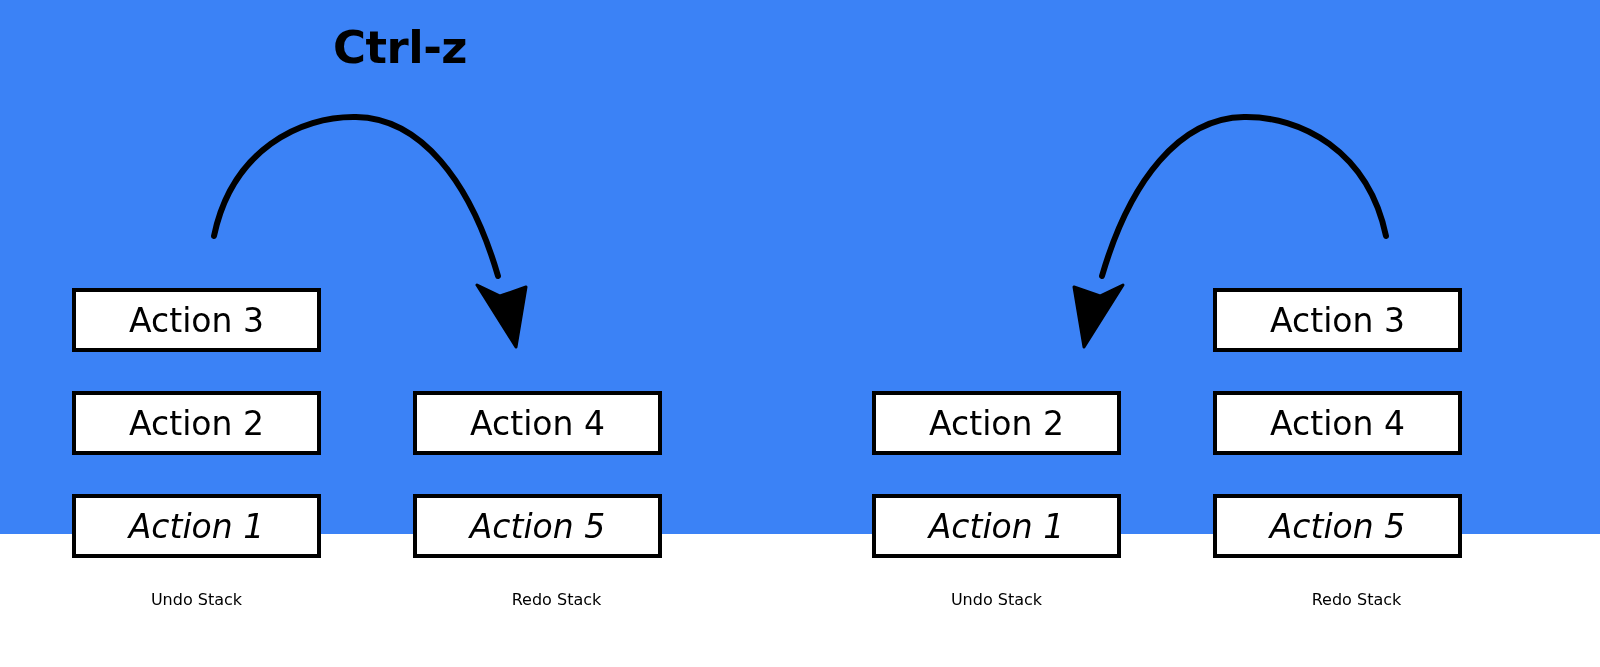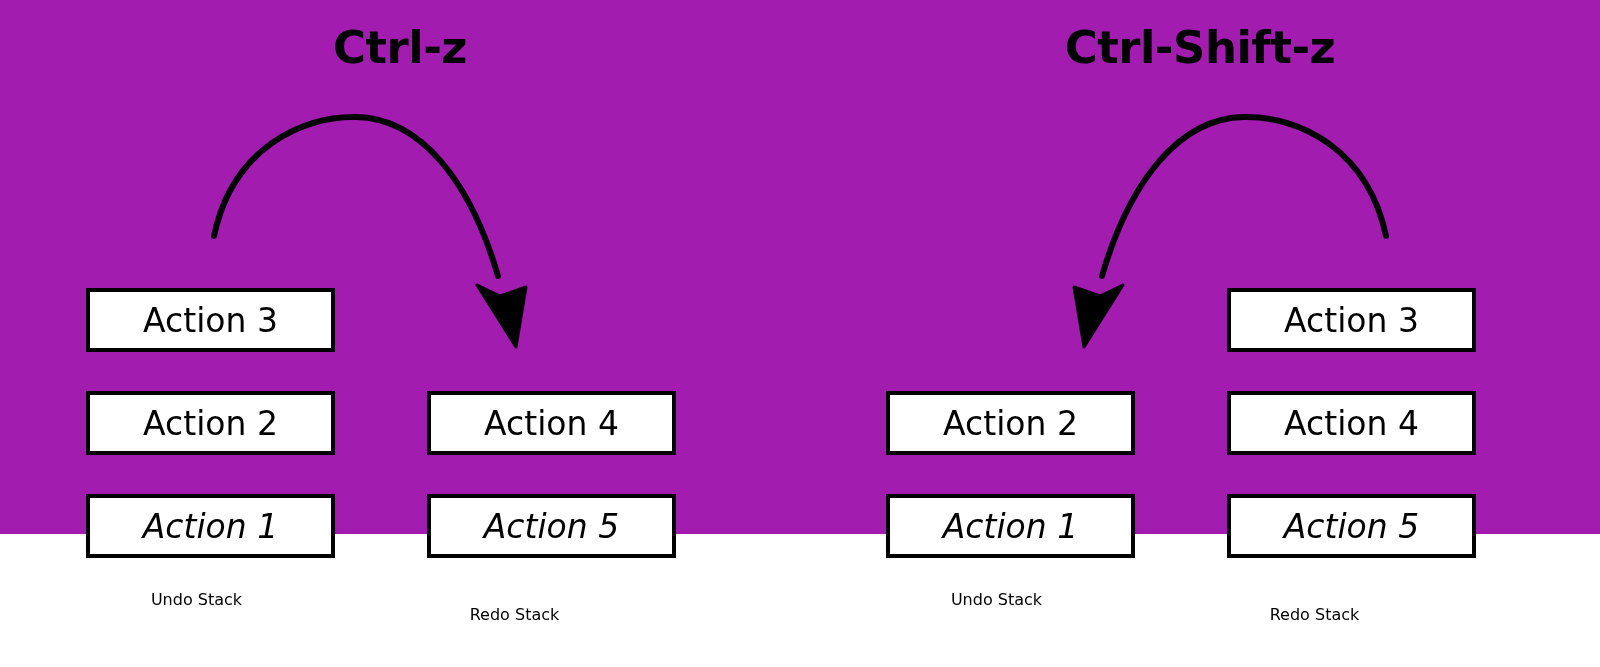--- a/index.html
+++ b/index.html
@@ -12,21 +12,21 @@
     width: 1600px;
     height: 667px;
     font-family: "DejaVu Sans", sans-serif;
     color: #000000;
     overflow: hidden;
   }
   #canvas {
     position: relative;
     width: 1600px;
     height: 534px;
-    background: #a21caf;
+    background: #3b82f6;
   }
   .panel {
     position: absolute;
     top: 0;
     width: 800px;
     height: 667px;
   }
   #panel-undo  { left: 0; }
   #panel-redo  { left: 800px; }
 
@@ -73,39 +73,38 @@
     height: 64px;
     border: 4px solid #000000;
     background: #ffffff;
     display: flex;
     align-items: center;
     justify-content: center;
     font-size: 33px;
     line-height: 33px;
     color: #000000;
     white-space: nowrap;
-    margin-left: 14px;
   }
   .slot.empty .action-box {
     border: none;
     background: transparent;
   }
 
   .stack-label {
     position: absolute;
     top: 585px;
     width: 249px;
     text-align: center;
     font-size: 16px;
     line-height: 30px;
     color: #000000;
     white-space: nowrap;
   }
   .label-left  { left: 72px;  }
-  .label-right { left: 390px; margin-top: 15px; }
+  .label-right { left: 432px; }
 </style>
 </head>
 <body>
 
 <div id="canvas">
 
   <div class="panel" id="panel-undo">
 
     <div class="panel-title">Ctrl-z</div>
 
@@ -137,21 +136,20 @@
         <div class="action-box">Action 5</div>
       </div>
     </div>
 
     <div class="stack-label label-left">Undo Stack</div>
     <div class="stack-label label-right">Redo Stack</div>
   </div>
 
   <div class="panel" id="panel-redo">
 
-    <div class="panel-title">Ctrl-Shift-z</div>
 
     <svg class="arrow-layer" viewBox="0 0 800 667" width="800" height="667">
       <path d="M 586 236 C 568 150 500 116 444 117 C 380 118 330 180 302 276" fill="none" stroke="#000000" stroke-width="6" stroke-linecap="round"></path>
       <path d="M 284 347 L 323 285 L 300 296 L 274 287 Z" fill="#000000" stroke="#000000" stroke-width="3" stroke-linejoin="round"></path>
     </svg>
 
     <div class="stack stack-left">
       <div class="slot empty">
         <div class="action-box"></div>
       </div>

